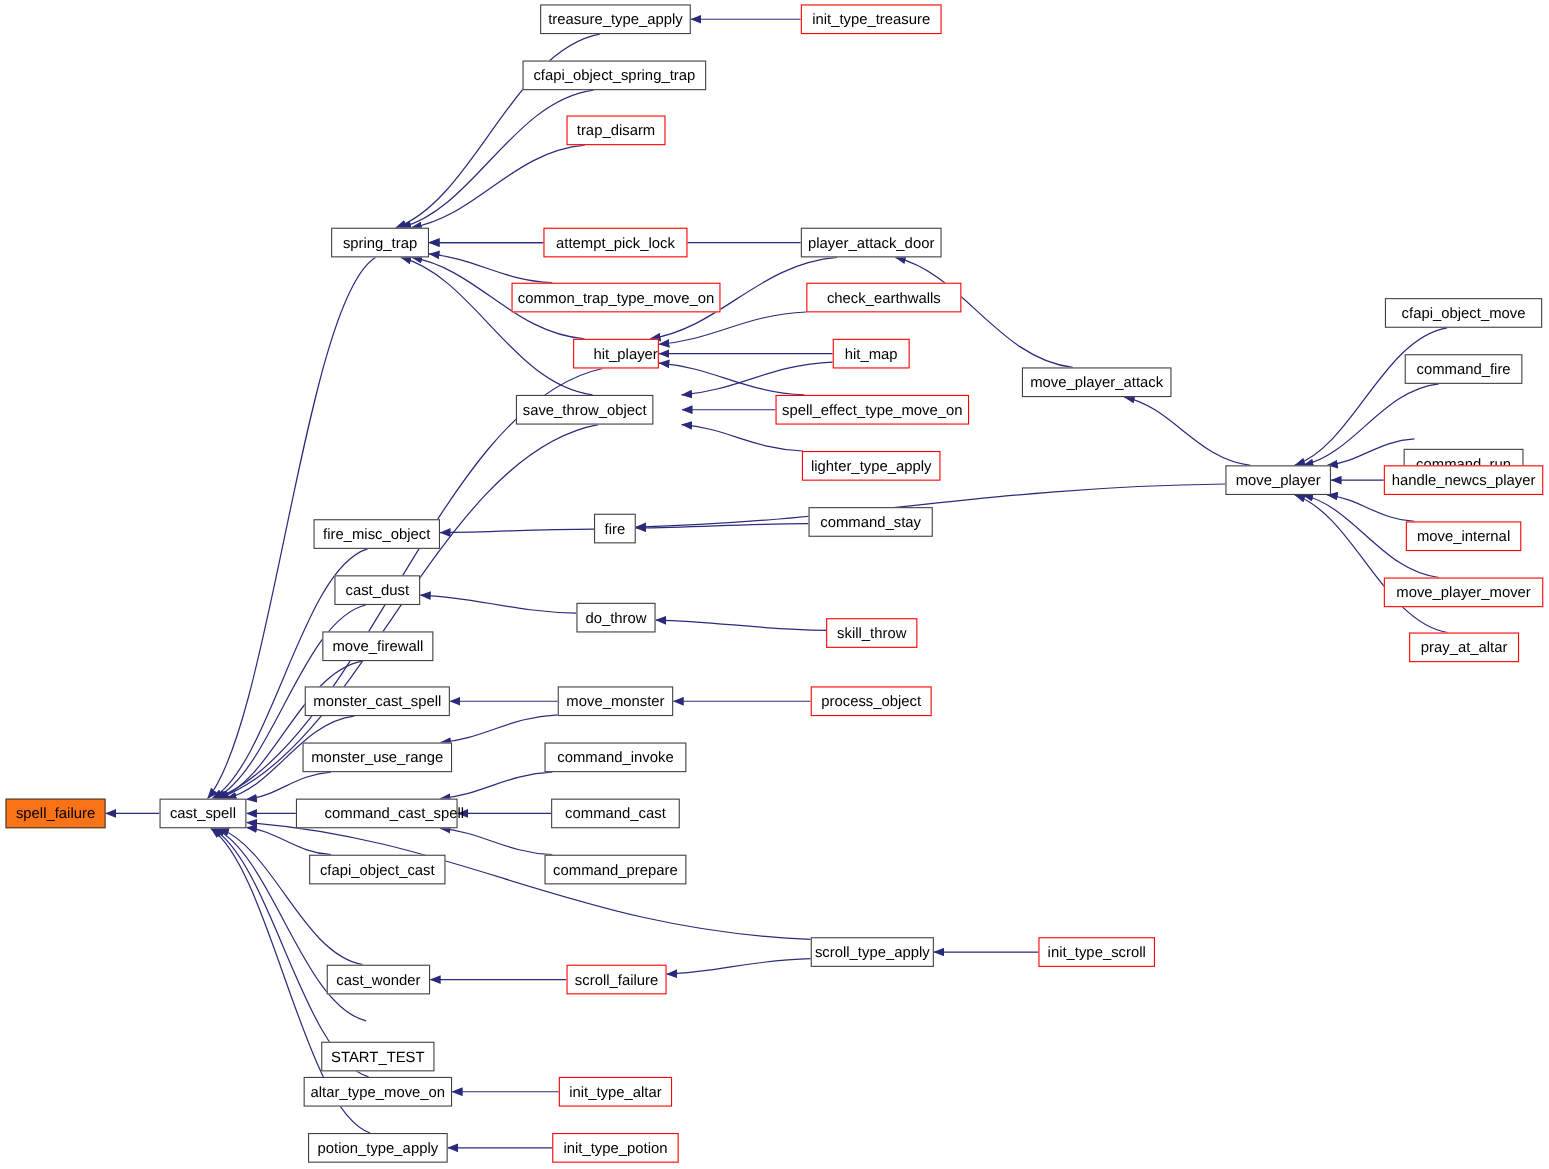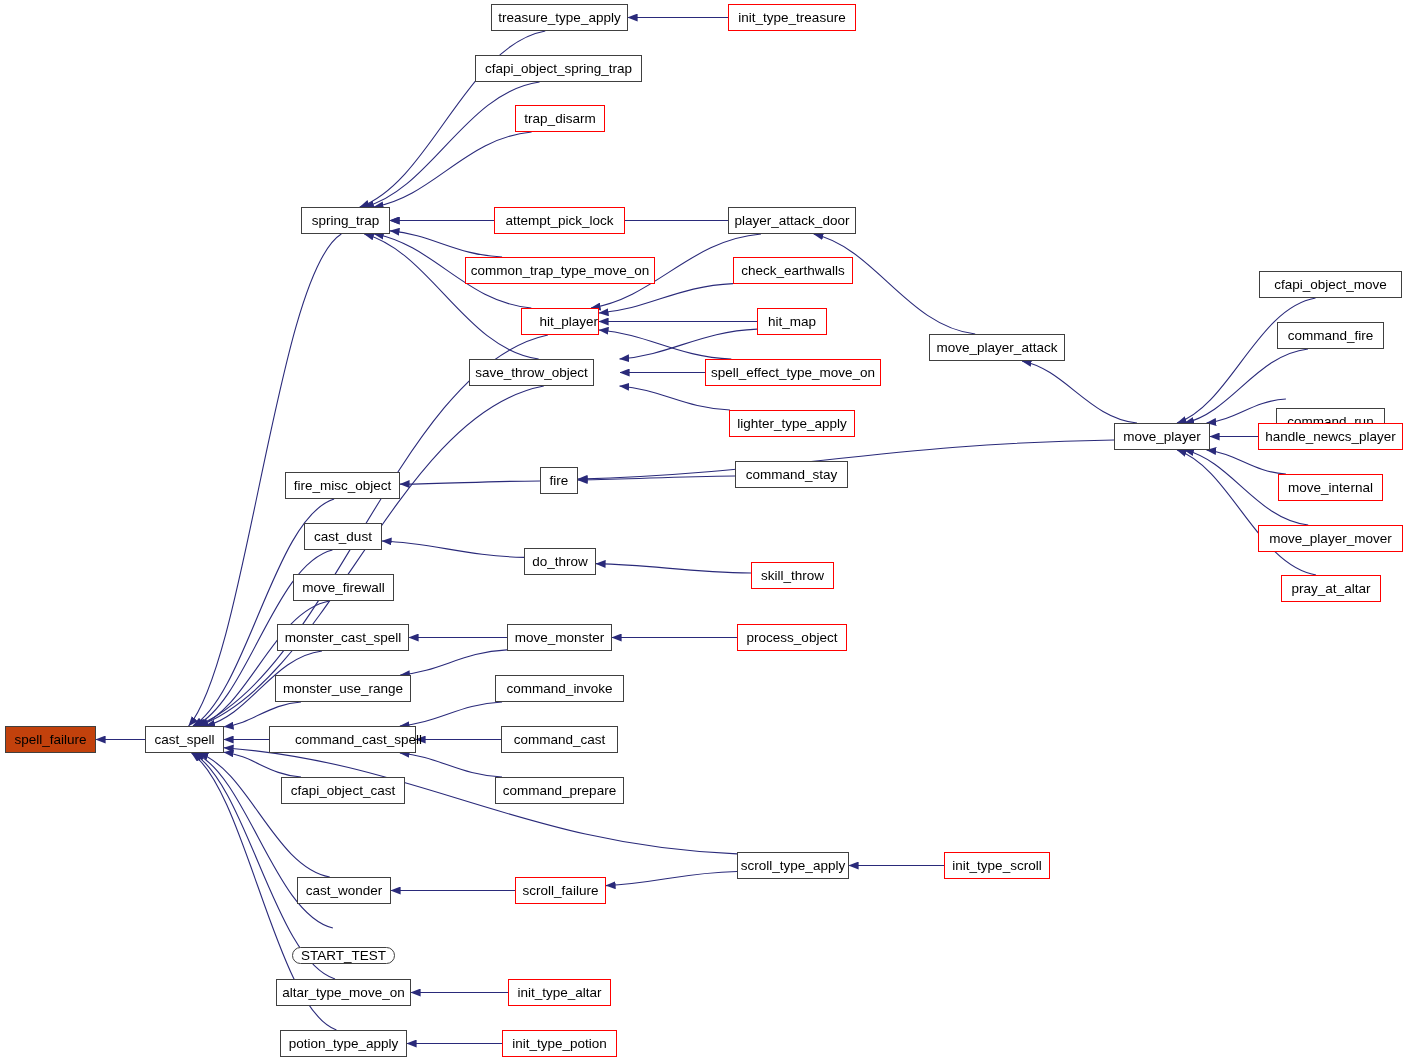--- a/index.html
+++ b/index.html
@@ -2,21 +2,21 @@
 <html><head>
 <meta charset="utf-8">
 <style>
   html,body{margin:0;padding:0;background:#ffffff;}
   body{width:1408px;height:1063px;overflow:hidden;font-family:"Liberation Sans","DejaVu Sans",sans-serif;}
   #graph{position:relative;width:1408px;height:1063px;background:#ffffff;}
   svg#edges{position:absolute;left:0;top:0;width:1408px;height:1063px;}
   .node{position:absolute;box-sizing:border-box;display:flex;align-items:center;justify-content:center;
         background:#ffffff;font-size:13.5px;line-height:1;color:#000000;white-space:nowrap;letter-spacing:0px;}
   .node.red{border:1.4px solid #ff0000;}
-  .node.root{border:1.6px solid #404040;background:#c2410c;}
+  .node.root{border:1.6px solid #404040;background:#f97316;}
   .node.bold{border:1.6px solid #404040;}
   .lbl{pointer-events:none;}
 </style>
 </head>
 <body>
 
 <div id="graph">
   <svg id="edges" xmlns="http://www.w3.org/2000/svg">
       <defs>
         <marker id="ah" markerWidth="10" markerHeight="8" refX="9.6" refY="4" orient="auto" markerUnits="userSpaceOnUse">
@@ -105,21 +105,21 @@
       </div>
       <div class="node red" style="left: 494px; top: 207px; width: 131px; height: 27px;">
         <span class="lbl">attempt_pick_lock</span>
       </div>
       <div class="node red" style="left: 465px; top: 257px; width: 190px; height: 27px;">
         <span class="lbl">common_trap_type_move_on</span>
       </div>
       <div class="node bold" style="left: 728px; top: 207px; width: 128px; height: 27px;">
         <span class="lbl">player_attack_door</span>
       </div>
-      <div class="node red" style="left: 733px; top: 257px; width: 120px; height: 27px;">
+      <div class="node red" style="left: 733px; top: 257px; width: 141px; height: 27px;">
         <span class="lbl">check_earthwalls</span>
       </div>
       <div class="node red" style="left: 521px; top: 308px; width: 78px; height: 27px; justify-content: flex-end;">
         <span class="lbl">hit_player</span>
       </div>
       <div class="node red" style="left: 757px; top: 308px; width: 70px; height: 27px;">
         <span class="lbl">hit_map</span>
       </div>
       <div class="node bold" style="left: 469px; top: 359px; width: 125px; height: 27px;">
         <span class="lbl">save_throw_object</span>
@@ -210,21 +210,21 @@
       </div>
       <div class="node red" style="left: 944px; top: 852px; width: 106px; height: 27px;">
         <span class="lbl">init_type_scroll</span>
       </div>
       <div class="node bold" style="left: 297px; top: 877px; width: 94px; height: 27px;">
         <span class="lbl">cast_wonder</span>
       </div>
       <div class="node red" style="left: 515px; top: 877px; width: 91px; height: 27px;">
         <span class="lbl">scroll_failure</span>
       </div>
-      <div class="node bold" style="left: 292px; top: 947px; width: 103px; height: 17px; border-radius: 10px;">
+      <div class="node bold" style="left: 292px; top: 947px; width: 103px; height: 27px;">
         <span class="lbl">START_TEST</span>
       </div>
       <div class="node bold" style="left: 276px; top: 979px; width: 135px; height: 27px;">
         <span class="lbl">altar_type_move_on</span>
       </div>
       <div class="node red" style="left: 508px; top: 979px; width: 103px; height: 27px;">
         <span class="lbl">init_type_altar</span>
       </div>
       <div class="node bold" style="left: 280px; top: 1030px; width: 127px; height: 27px;">
         <span class="lbl">potion_type_apply</span>

